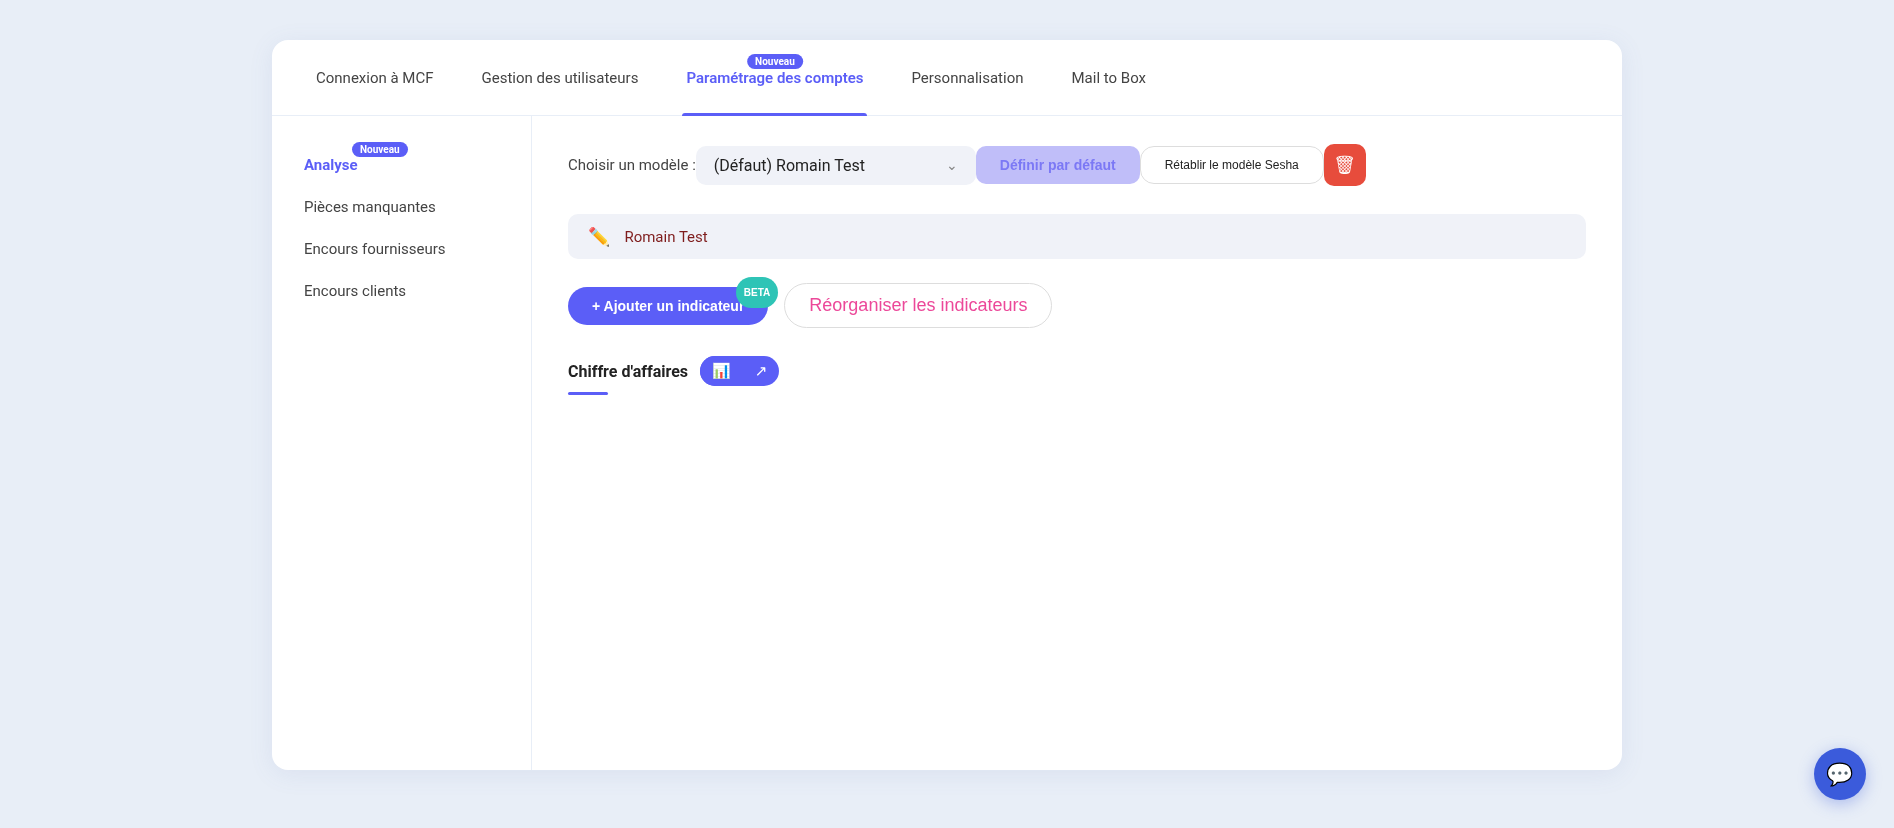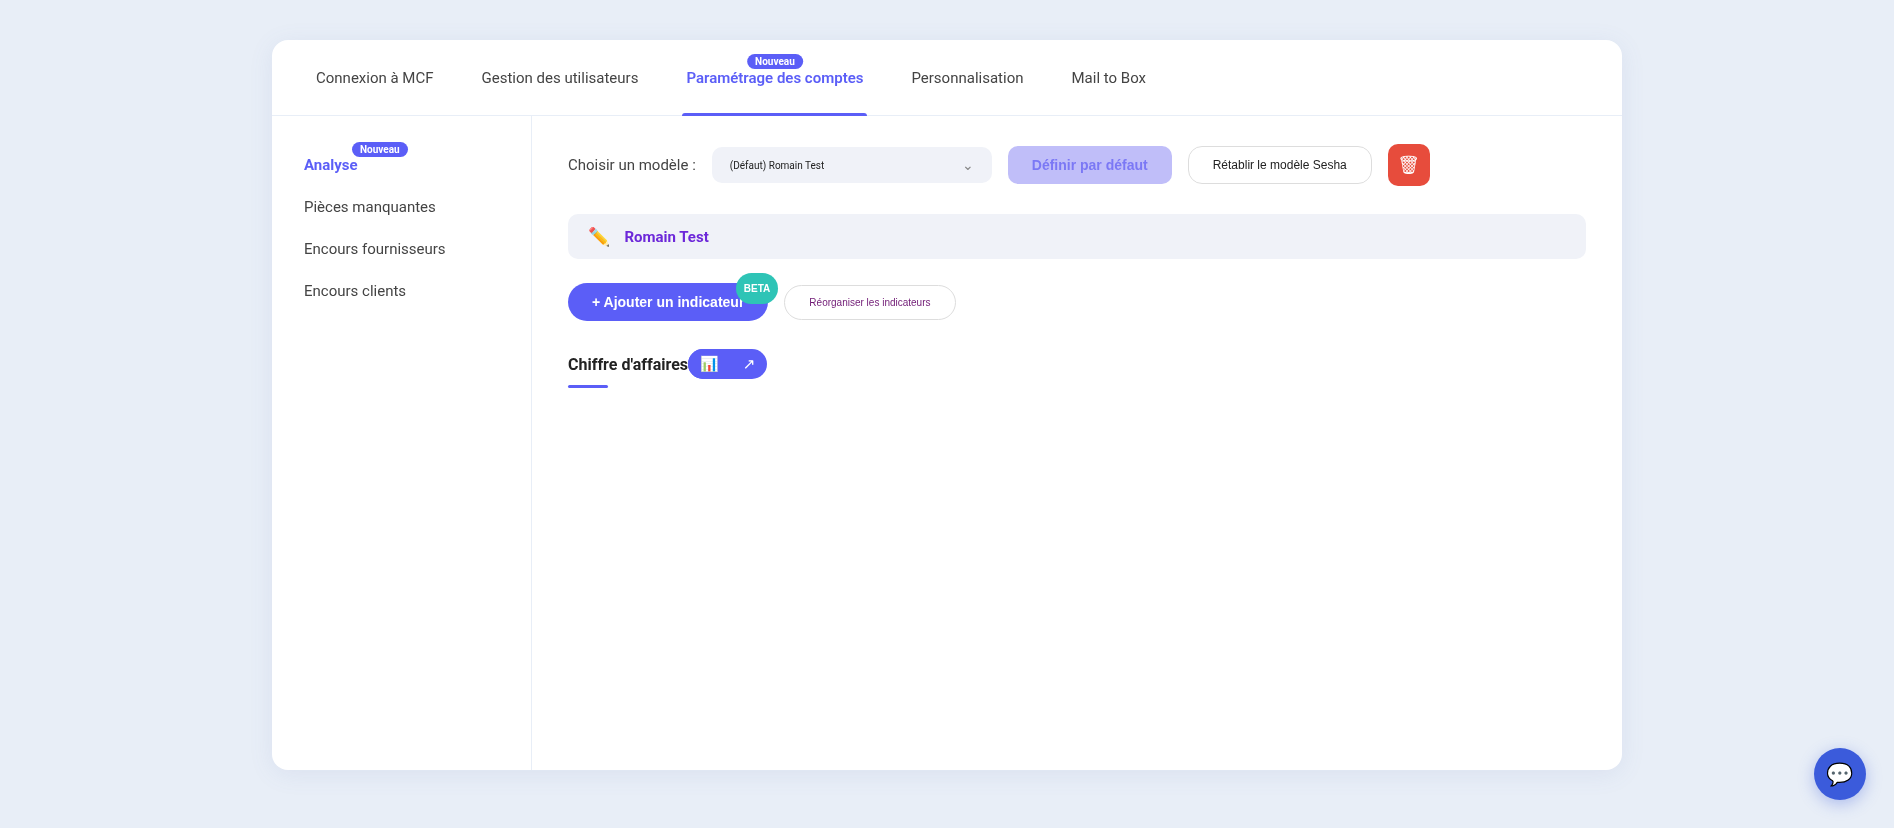--- a/index.html
+++ b/index.html
@@ -109,21 +109,20 @@
     .main-content {
       flex: 1;
       padding: 28px 36px;
       overflow-y: auto;
       position: relative;
     }
     
     .model-row {
       display: flex;
       align-items: center;
-      gap: 16px;
       margin-bottom: 28px;
     }
     .model-label {
       font-size: 15px;
       color: #444;
       white-space: nowrap;
     }
     .model-select {
       display: flex;
       align-items: center;
@@ -132,21 +131,21 @@
       padding: 10px 18px;
       min-width: 280px;
       cursor: pointer;
       gap: 8px;
       border: none;
       font-size: 14px;
       color: #222;
     }
     .model-select-text {
       flex: 1;
-      font-size: 10px;
+      font-size: 16px;
       color: #222;
     }
     .chevron-icon {
       color: #888;
       font-size: 14px;
     }
     .btn-primary {
       background: #c0bef9;
       color: #7b78f5;
       border: none;
@@ -190,22 +189,22 @@
       padding: 12px 20px;
       margin-bottom: 24px;
       gap: 14px;
     }
     .edit-icon {
       color: #888;
       font-size: 18px;
     }
     .name-field-value {
       font-size: 15px;
-      font-weight: 700;
-      color: #6d28d9;
+      font-weight: 400;
+      color: #7f1d1d;
     }
     
     .actions-row {
       display: flex;
       align-items: center;
       gap: 16px;
       margin-bottom: 28px;
       position: relative;
     }
     .btn-add-indicator {
@@ -225,32 +224,33 @@
       right: -10px;
       background: #2ec4b6;
       color: #fff;
       font-size: 10px;
       font-weight: 700;
       padding: 10px 8px;
       border-radius: 20px;
     }
     .btn-reorganize {
       background: #fff;
-      color: #701a75;
+      color: #ec4899;
       border: 1.5px solid #ddd;
       border-radius: 24px;
       padding: 11px 24px;
-      font-size: 10px;
+      font-size: 18px;
       font-weight: 500;
       cursor: pointer;
     }
     
     .section-header {
       display: flex;
       align-items: center;
+      gap: 12px;
       margin-bottom: 6px;
     }
     .section-title {
       font-size: 16px;
       font-weight: 700;
       color: #222;
     }
     .chart-type-btns {
       display: flex;
       align-items: center;

